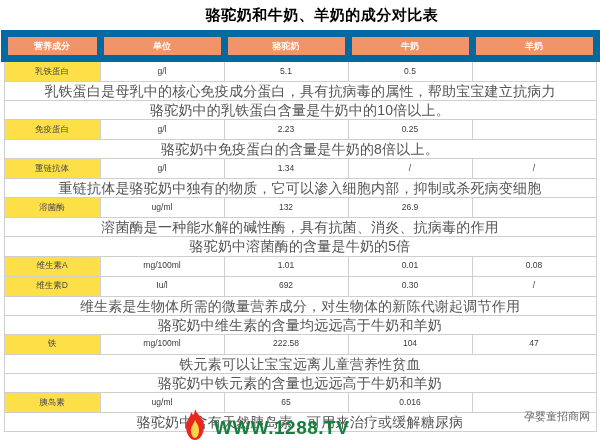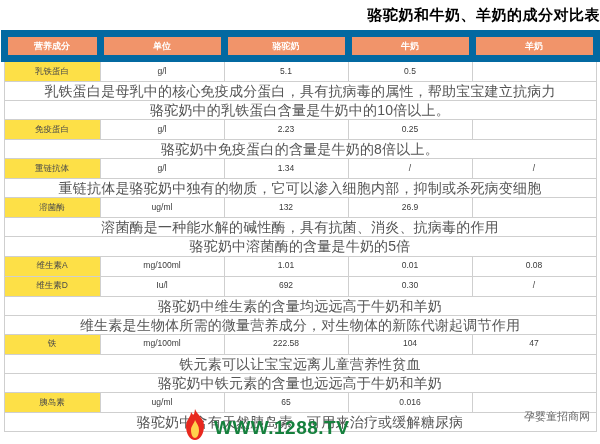--- a/index.html
+++ b/index.html
@@ -15,21 +15,21 @@
     position: relative;
   }
   #page {
     width: 600px;
     height: 444px;
     position: relative;
     background: #ffffff;
     box-sizing: border-box;
   }
   #title {
-    text-align: right;
+    text-align: center;
     font-size: 15px;
     font-weight: bold;
     color: #000000;
     padding: 6px 0 5px 0;
     letter-spacing: 0.5px;
     font-family: "Liberation Serif", serif;
     margin-left: 44px;
   }
   table {
     border-collapse: collapse;
@@ -187,24 +187,24 @@
           <td>0.08</td>
         </tr>
         <tr>
           <td class="label">维生素D</td>
           <td>Iu/l</td>
           <td>692</td>
           <td>0.30</td>
           <td>/</td>
         </tr>
         <tr class="note">
+          <td colspan="5">维生素是生物体所需的微量营养成分，对生物体的新陈代谢起调节作用</td>
+        </tr>
+        <tr class="note">
           <td colspan="5">骆驼奶中维生素的含量均远远高于牛奶和羊奶</td>
-        </tr>
-        <tr class="note">
-          <td colspan="5">维生素是生物体所需的微量营养成分，对生物体的新陈代谢起调节作用</td>
         </tr>
         <tr>
           <td class="label">铁</td>
           <td>mg/100ml</td>
           <td>222.58</td>
           <td>104</td>
           <td>47</td>
         </tr>
         <tr class="note">
           <td colspan="5">铁元素可以让宝宝远离儿童营养性贫血</td>

